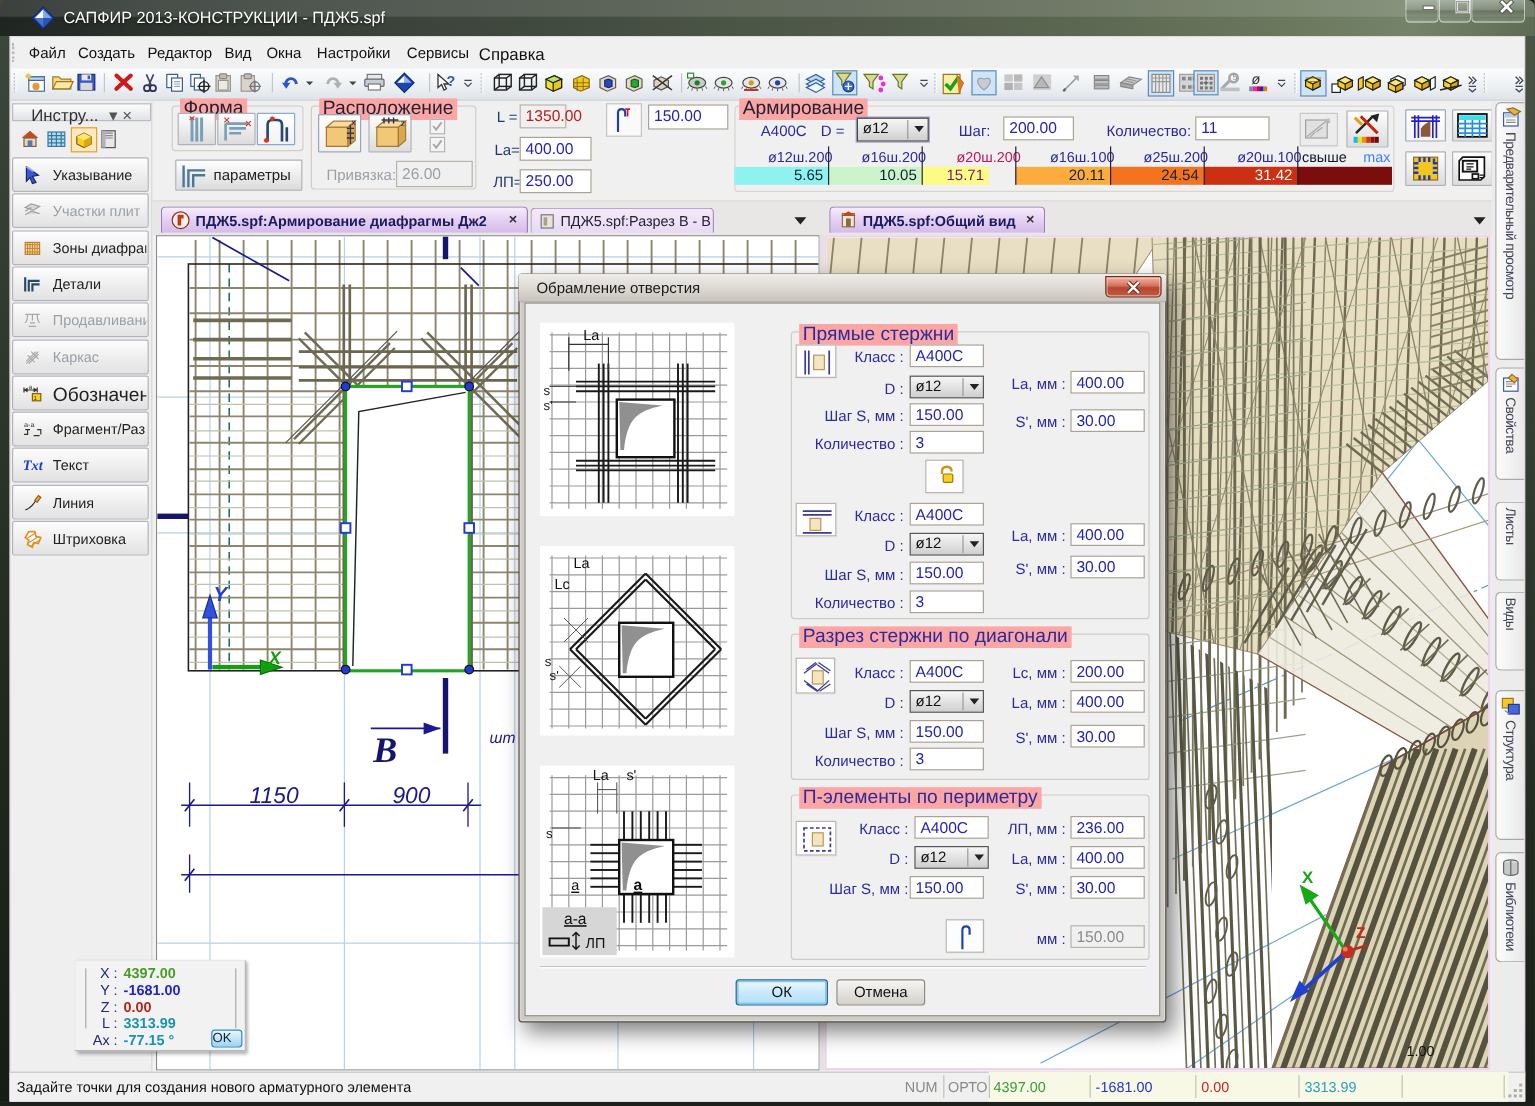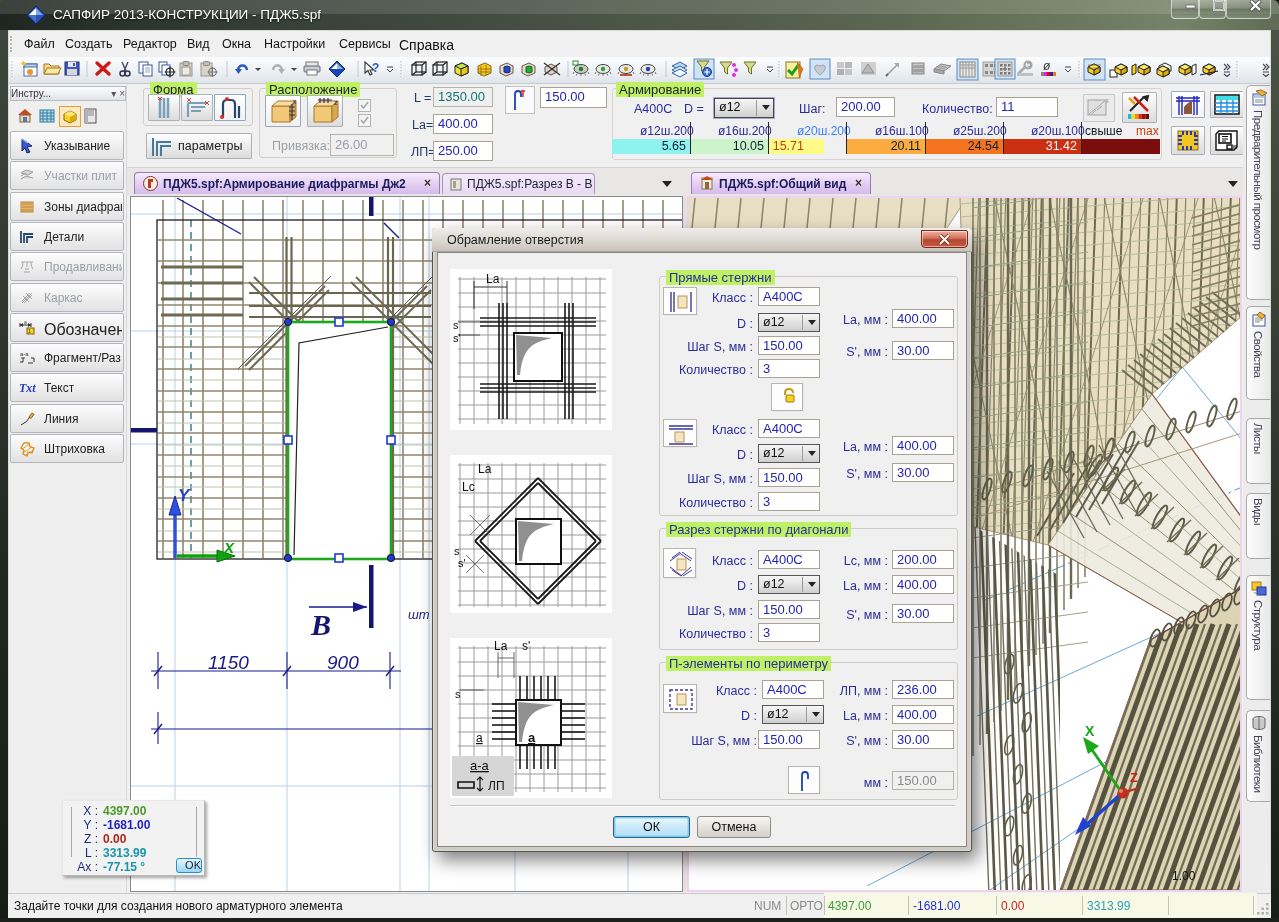--- a/index.html
+++ b/index.html
@@ -1,21 +1,21 @@
 <!DOCTYPE html>
 <html><head><meta charset="utf-8"><style>
 *{margin:0;padding:0;box-sizing:border-box}
 html,body{width:1279px;height:922px;overflow:hidden;font-family:"Liberation Sans",sans-serif}
 body{background:linear-gradient(115deg,#4a4432 0%,#2c3322 30%,#1a1f16 60%,#10130e 100%)}
 .ab{position:absolute}
 .lbl{position:absolute;color:#2b2b9b;font-size:12.5px;white-space:nowrap}
 .inp{position:absolute;background:#fff;border:1px solid #a9a295;color:#2323b4;font-size:13px;font-family:"Liberation Sans",sans-serif;padding:1px 4px;white-space:nowrap;overflow:hidden}
 .inpd{position:absolute;background:#f0f0f0;border:1px solid #b9b4aa;color:#8a8a8a;font-size:13px;padding:1px 4px;white-space:nowrap}
 .grp{position:absolute;border:1px solid #d2cfc9;border-radius:3px}
-.gt{position:absolute;background:#bef264;padding:0 3px;color:#2b2b9b;font-size:13px;white-space:nowrap}
+.gt{position:absolute;background:#fca5a5;padding:0 3px;color:#2b2b9b;font-size:16px;white-space:nowrap}
 .tbtn{position:absolute;background:linear-gradient(#fefefe,#e9e9e9 60%,#dcdcdc);border:1px solid #aeb2b8;border-radius:1px}
 .dd{position:absolute;background:linear-gradient(#f6f6f6,#dfdfdf 60%,#cfcfcf);border:1px solid #565656;color:#111;font-size:12.5px;padding:1px 4px}
 .dd b{position:absolute;right:3px;top:6px;width:0;height:0;border:4px solid transparent;border-top:5px solid #222}
 .dd i{position:absolute;right:16px;top:1px;bottom:1px;width:1px;background:#9a9a9a}
 svg{position:absolute;overflow:visible}
 </style></head><body>
 <div class="ab" style="left:0;top:0;width:1279px;height:30px;background:linear-gradient(90deg,#1f2521 0,#2d342e 10%,#3a423a 25%,#454e42 40%,#4d5747 50%,#50594a 55%,#5c6751 70%,#6b785e 84%,#75836a 92%,#5f6c55 100%);border-radius:6px 6px 0 0"></div>
 <div class="ab" style="left:0;top:0;width:1279px;height:14px;background:rgba(255,255,255,0.13);border-radius:6px 6px 0 0"></div>
 <div class="ab" style="left:0;top:30px;width:8px;height:888px;background:linear-gradient(#3d463c,#232922 60%,#181c17)"></div>
 <div class="ab" style="left:1271px;top:30px;width:8px;height:888px;background:linear-gradient(#4a5345,#2a302a 60%,#1a1e19)"></div>
@@ -441,21 +441,21 @@
 <div class="ab" style="left:358px;top:114px;width:13px;height:13px;background:#f4f4f4;border:1px solid #b4b4b4">
     <svg width="11" height="11" viewBox="0 0 11 11" style="left:0;top:0">
       <path d="M2,5 l2.5,3 L9,2" stroke="#a8a8a8" stroke-width="1.6" fill="none"></path>
     </svg>
   </div>
 <div class="ab lbl" style="left:272px;top:139px;color:#9aa0a6">Привязка:</div>
 <div class="inpd" style="left:330px;top:134px;width:64px;height:22px;color:#9aa0a6;font-size:13px;padding-top:2px">26.00</div>
 <div class="ab lbl" style="left:414px;top:91px;color:#223a6a">L  =</div>
 <div class="ab lbl" style="left:412px;top:118px;color:#223a6a">La=</div>
 <div class="ab lbl" style="left:411px;top:145px;color:#223a6a">ЛП=</div>
-<div class="inpd" style="left:433px;top:87px;width:60px;height:20px;color:#0f766e">1350.00</div>
+<div class="inpd" style="left:433px;top:87px;width:39px;height:20px;color:#b91c1c">1350.00</div>
 <div class="inp" style="left:433px;top:114px;width:60px;height:20px">400.00</div>
 <div class="inp" style="left:433px;top:141px;width:60px;height:20px">250.00</div>
 <div class="ab" style="left:505px;top:86px;width:30px;height:28px;border:1px solid #c0c4ca;background:#fafafa">
     <svg width="22" height="24" viewBox="0 0 22 24" style="left:3px;top:1px">
       <path d="M6,22 V6 q0,-3 3,-3 q3,0 3,3 v3" stroke="#2040b0" stroke-width="1.8" fill="none"></path>
       <path d="M14,3 v6 M12,3 h4" stroke="#d02020" stroke-width="1.4"></path>
     </svg>
   </div>
 <div class="inp" style="left:540px;top:87px;width:67px;height:21px">150.00</div>
 <div class="grp" style="left:612px;top:88px;width:550px;height:72px;border-color:#d8d5d0"></div>
@@ -485,29 +485,29 @@
         <rect x="5.5" y="19" width="3.5" height="5" fill="#e8e020"></rect>
         <rect x="9" y="19" width="3.5" height="5" fill="#e89018"></rect>
         <rect x="12.5" y="19" width="3.5" height="5" fill="#d83010"></rect>
         <rect x="16" y="19" width="3.5" height="5" fill="#981008"></rect>
         <rect x="19.5" y="19" width="3.5" height="5" fill="#681008"></rect>
       </g>
     </svg>
   </div>
 <div class="ab" style="left:640px;top:124px;font-size:12px;color:#2b2b9b">ø12ш.200</div>
 <div class="ab" style="left:718px;top:124px;font-size:12px;color:#2b2b9b">ø16ш.200</div>
-<div class="ab" style="left:797px;top:124px;font-size:12px;color:#3b82f6">ø20ш.200</div>
+<div class="ab" style="left:797px;top:124px;font-size:12px;color:#be185d">ø20ш.200</div>
 <div class="ab" style="left:875px;top:124px;font-size:12px;color:#2b2b9b">ø16ш.100</div>
 <div class="ab" style="left:953px;top:124px;font-size:12px;color:#2b2b9b">ø25ш.200</div>
 <div class="ab" style="left:1031px;top:124px;font-size:12px;color:#2b2b9b">ø20ш.100</div>
 <div class="ab" style="left:1085px;top:124px;font-size:12px;color:#0f172a">свыше</div>
-<div class="ab" style="left:1136px;top:124px;font-size:12px;color:#c2410c">max</div>
+<div class="ab" style="left:1136px;top:124px;font-size:12px;color:#3b82f6">max</div>
 <div class="ab" style="left:612px;top:139px;width:78px;height:15px;background:#8ef2ef;color:#123;font-size:12.5px;text-align:right;padding-right:4px;line-height:15px">5.65</div>
 <div class="ab" style="left:690px;top:139px;width:78px;height:15px;background:#ccf4cb;color:#123;font-size:12.5px;text-align:right;padding-right:4px;line-height:15px">10.05</div>
-<div class="ab" style="left:768px;top:139px;width:56px;height:15px;background:#fbfb86;color:#c2410c;font-size:12.5px;text-align:right;padding-right:20px;line-height:15px">15.71</div>
+<div class="ab" style="left:768px;top:139px;width:56px;height:15px;background:#fbfb86;color:#701a75;font-size:12.5px;text-align:right;padding-right:4px;line-height:15px">15.71</div>
 <div class="ab" style="left:846px;top:139px;width:79px;height:15px;background:#fcab3e;color:#123;font-size:12.5px;text-align:right;padding-right:4px;line-height:15px">20.11</div>
 <div class="ab" style="left:925px;top:139px;width:78px;height:15px;background:#f4731f;color:#123;font-size:12.5px;text-align:right;padding-right:4px;line-height:15px">24.54</div>
 <div class="ab" style="left:1003px;top:139px;width:78px;height:15px;background:#cc3012;color:#fff;font-size:12.5px;text-align:right;padding-right:4px;line-height:15px">31.42</div>
 <div class="ab" style="left:1081px;top:139px;width:79px;height:15px;background:#7c0d0d;color:#fff;font-size:12.5px;text-align:right;padding-right:4px;line-height:15px"></div>
 <div class="ab" style="left:690px;top:122px;width:1px;height:32px;background:#223"></div>
 <div class="ab" style="left:768px;top:122px;width:1px;height:32px;background:#223"></div>
 <div class="ab" style="left:846px;top:122px;width:1px;height:32px;background:#223"></div>
 <div class="ab" style="left:925px;top:122px;width:1px;height:32px;background:#223"></div>
 <div class="ab" style="left:1003px;top:122px;width:1px;height:32px;background:#223"></div>
 <div class="ab" style="left:1081px;top:122px;width:1px;height:32px;background:#223"></div>
@@ -538,21 +538,21 @@
 <div class="tbtn" style="left:1210px;top:126px;width:34px;height:29px">
     <svg width="26" height="24" viewBox="0 0 26 24" style="left:3px;top:2px">
       <path d="M2,5 l3,-3 h18 v16 l-3,3 H2 Z" fill="#fff" stroke="#111" stroke-width="1.4"></path>
       <rect x="5" y="5" width="12" height="9" fill="none" stroke="#111" stroke-width="1.6"></rect>
       <path d="M8,7.5 h6 M8,10 h6 M8,12 h4" stroke="#111"></path>
       <rect x="13" y="16" width="5" height="4" fill="none" stroke="#111" stroke-width="1.4"></rect>
       <path d="M19,17 h4 M19,19 h4" stroke="#111"></path>
     </svg>
   </div>
 <div class="ab" style="left:9px;top:85px;width:118px;height:808px;background:#efefef;border-right:1px solid #d8d8d8"></div>
-<div class="ab" style="left:10px;top:86px;width:116px;height:15px;background:linear-gradient(#fdfdfd,#dfe2e6);border:1px solid #b8bcc2;color:#333;font-size:10px;padding:1px 0">Инстру...<span style="float:right;color:#555">▾ ×</span></div>
+<div class="ab" style="left:10px;top:86px;width:116px;height:15px;background:linear-gradient(#fdfdfd,#dfe2e6);border:1px solid #b8bcc2;color:#333;font-size:14px;padding:1px 15px">Инстру...<span style="float:right;color:#555">▾ ×</span></div>
 <div class="ab" style="left:15px;top:106px;width:22px;height:21px;">
     <svg width="16" height="16" viewBox="0 0 16 16" style="left:2px;top:2px">
       <polygon points="8,1 15,7 1,7" fill="#c84820"></polygon>
       <rect x="3" y="7" width="10" height="7" fill="#e8d8c0" stroke="#806040"></rect>
       <rect x="6" y="9" width="4" height="5" fill="#5878a8"></rect>
     </svg>
   </div>
 <div class="ab" style="left:37px;top:106px;width:22px;height:21px;">
     <svg width="16" height="16" viewBox="0 0 16 16" style="left:2px;top:2px">
       <rect x="1" y="2" width="14" height="12" fill="#b0e0e8" stroke="#3878a0"></rect>
@@ -1457,21 +1457,21 @@
 <div class="ab" style="left:64px;top:818px;width:34px;text-align:right;font-size:12px;color:#202a80;z-index:7">Y :</div>
 <div class="ab" style="left:103px;top:818px;font-size:12px;font-weight:bold;color:#2222cc;z-index:7">-1681.00</div>
 <div class="ab" style="left:64px;top:832px;width:34px;text-align:right;font-size:12px;color:#202a80;z-index:7">Z :</div>
 <div class="ab" style="left:103px;top:832px;font-size:12px;font-weight:bold;color:#b02418;z-index:7">0.00</div>
 <div class="ab" style="left:64px;top:846px;width:34px;text-align:right;font-size:12px;color:#202a80;z-index:7">L :</div>
 <div class="ab" style="left:103px;top:846px;font-size:12px;font-weight:bold;color:#1a94ac;z-index:7">3313.99</div>
 <div class="ab" style="left:64px;top:860px;width:34px;text-align:right;font-size:12px;color:#202a80;z-index:7">Ax :</div>
 <div class="ab" style="left:103px;top:860px;font-size:12px;font-weight:bold;color:#1a94ac;z-index:7">-77.15 °</div>
 <div class="ab" style="left:71px;top:807px;width:1px;height:50px;background:#aaa;z-index:7"></div>
 <div class="ab" style="left:196px;top:807px;width:1px;height:50px;background:#aaa;z-index:7"></div>
-<div class="ab" style="left:176px;top:858px;width:26px;height:15px;background:linear-gradient(#e8f6fe,#9ed4f2);border:1.5px solid #2390d0;border-radius:3px;text-align:right;font-size:11px;color:#123;line-height:12px;z-index:7">OK</div>
+<div class="ab" style="left:176px;top:858px;width:26px;height:15px;background:linear-gradient(#e8f6fe,#9ed4f2);border:1.5px solid #2390d0;border-radius:3px;text-align:left;font-size:11px;color:#123;line-height:12px;z-index:7">OK</div>
 <div class="ab" style="left:8px;top:893px;width:1263px;height:25px;background:#f0f0f0;border-top:1px solid #c8c8c8"></div>
 <div class="ab" style="left:14px;top:899px;font-size:12px;color:#111">Задайте точки для создания нового арматурного элемента</div>
 <div class="ab" style="left:824px;top:893px;width:433px;height:25px;background:#f8f8e6"></div>
 <div class="ab" style="left:754px;top:899px;font-size:12px;color:#8a8a8a">NUM</div>
 <div class="ab" style="left:790px;top:899px;font-size:12px;color:#8a8a8a">ОРТО</div>
 <div class="ab" style="left:828px;top:899px;font-size:12px;color:#3a9a3a">4397.00</div>
 <div class="ab" style="left:913px;top:899px;font-size:12px;color:#2233cc">-1681.00</div>
 <div class="ab" style="left:1001px;top:899px;font-size:12px;color:#cc2222">0.00</div>
 <div class="ab" style="left:1087px;top:899px;font-size:12px;color:#2aa0b8">3313.99</div>
 <div class="ab" style="left:1172px;top:869px;font-size:12px;color:#111">1.00</div>

